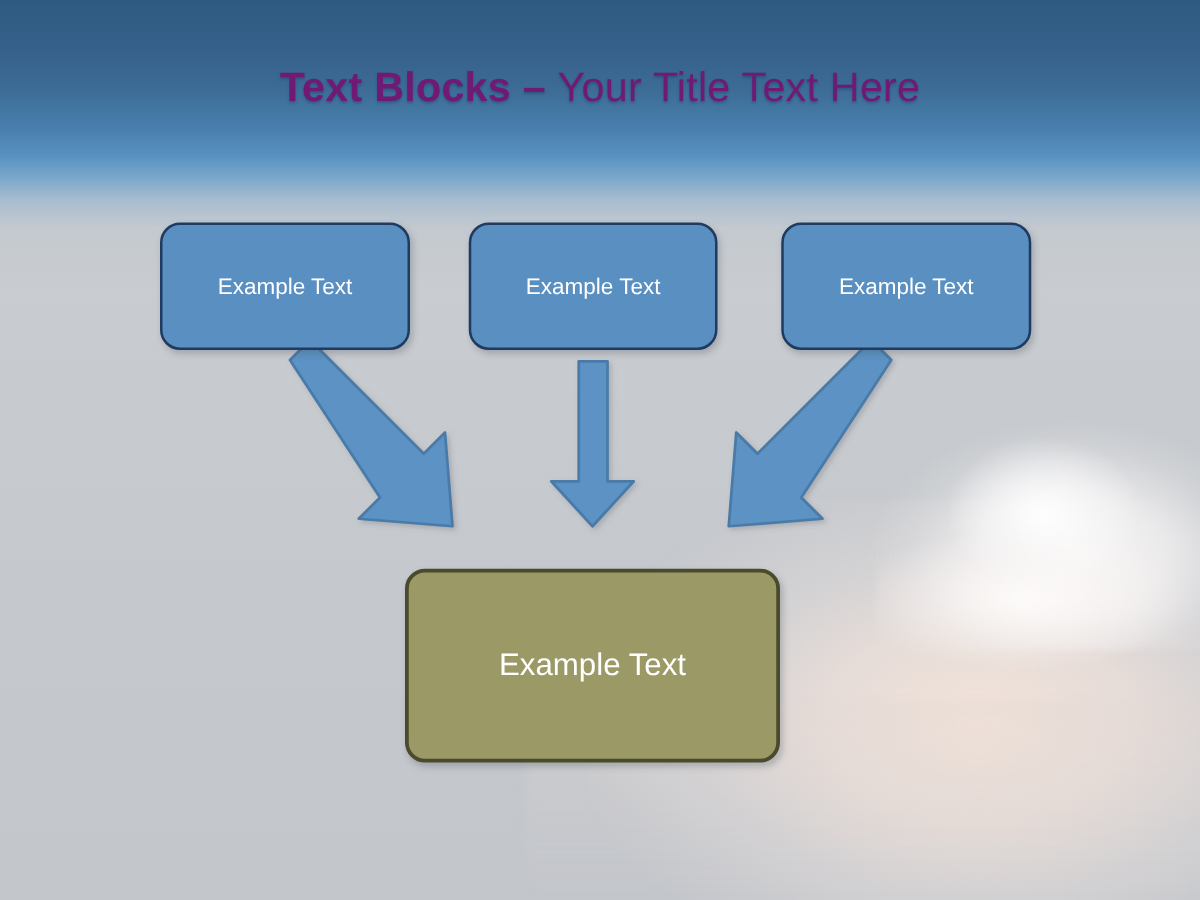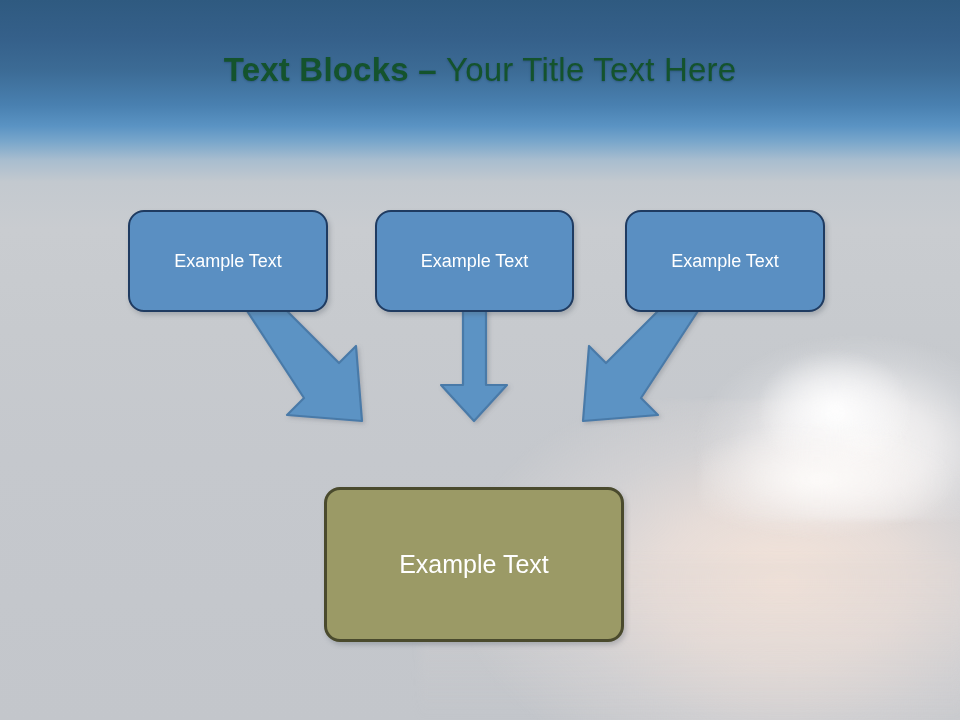--- a/index.html
+++ b/index.html
@@ -92,41 +92,40 @@
         rgba(200,201,205,0.0) 100%);
     filter: blur(4px);
   }
 
   
   .title {
     position: absolute;
     left: 0; top: 50px;
     width: 960px;
     text-align: center;
-    color: #14532d;
+    color: #701a75;
     font-size: 33px;
     line-height: 40px;
     letter-spacing: 0.2px;
     white-space: nowrap;
     text-shadow: 0 1px 2px rgba(20,50,80,0.35);
   }
   .title .strong { font-weight: bold; }
   .title .light  { font-weight: normal; }
 
   
   .box {
     position: absolute;
     box-sizing: border-box;
     border-radius: 16px;
     display: flex;
     align-items: center;
     justify-content: center;
     color: #ffffff;
     box-shadow: 2px 3px 5px rgba(70,80,90,0.28);
-    margin-top: 32px;
   }
   .box-blue {
     background: #5a8fc2;
     border: 2px solid #1f3b61;
     font-size: 18px;
   }
   .box-olive {
     background: #9b9a66;
     border: 3px solid #4a4a2d;
     font-size: 25px;

